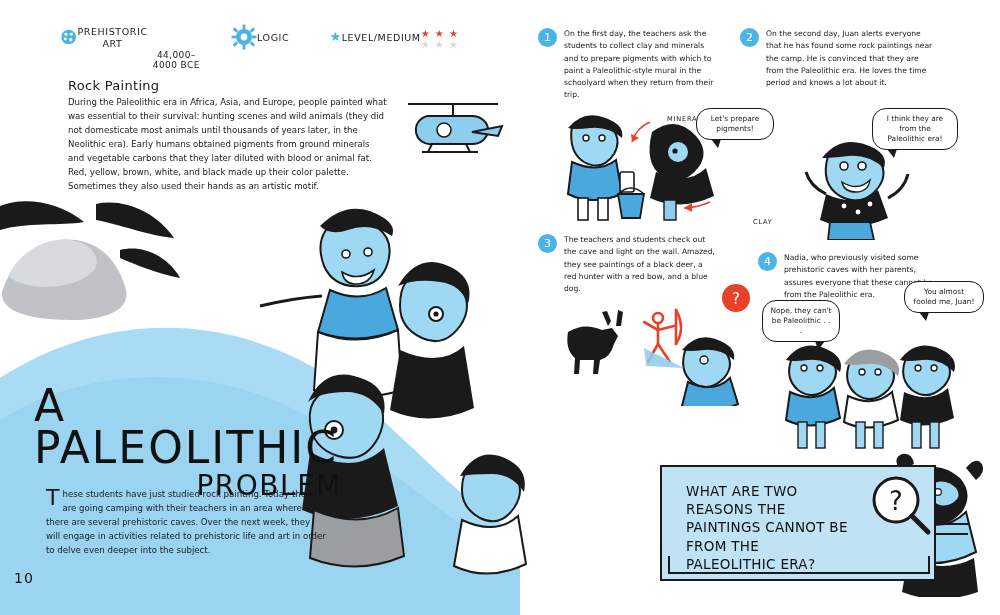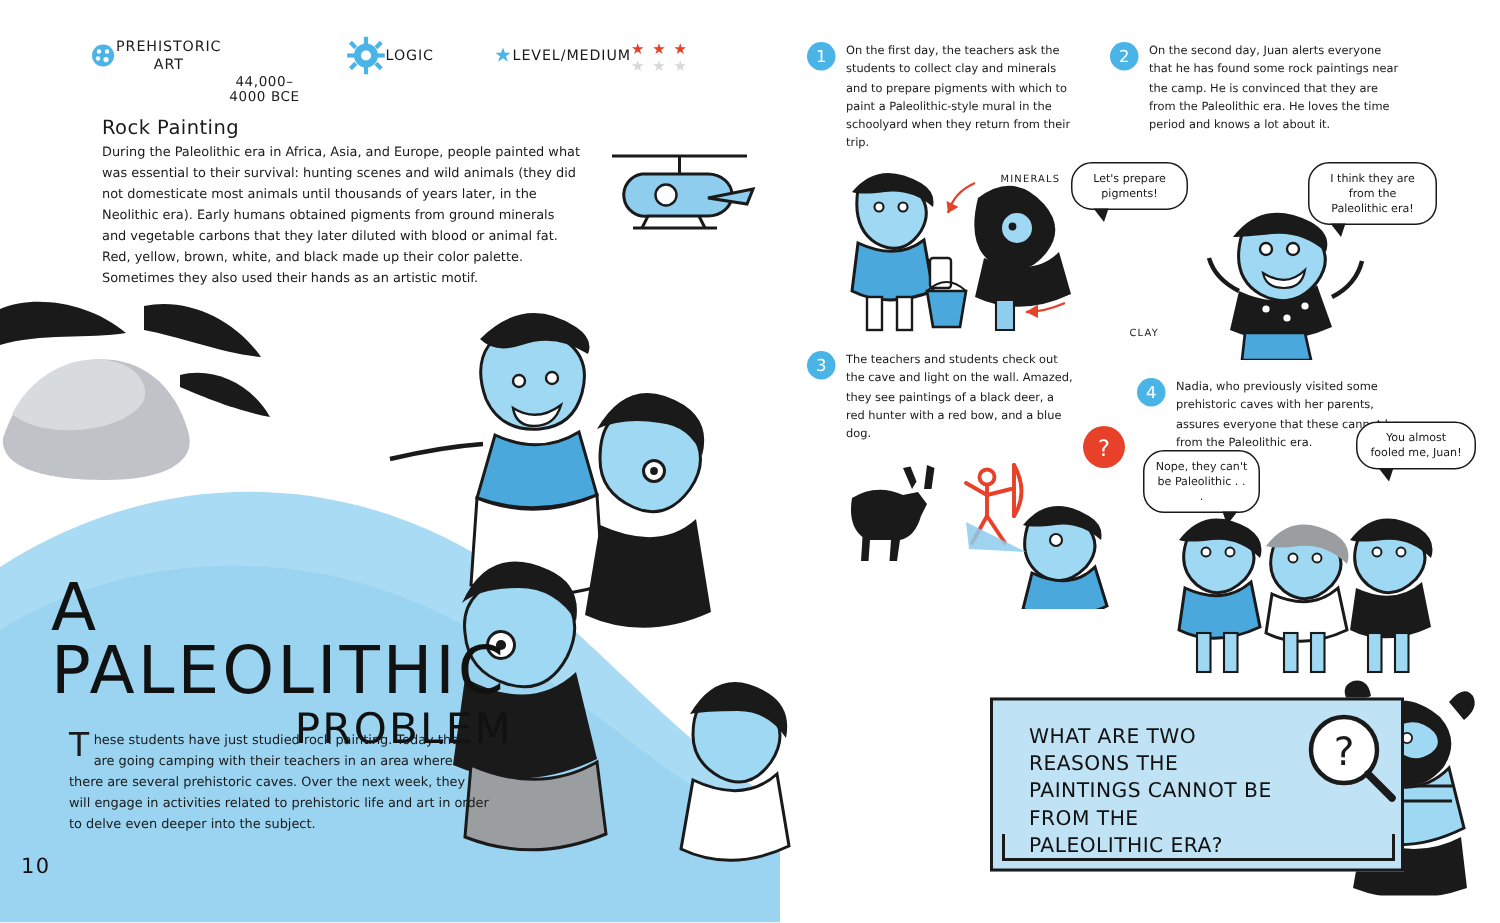--- a/index.html
+++ b/index.html
@@ -259,21 +259,21 @@
     <path d="M58,84 q13,-12 26,0" fill="none" stroke="#1a1a1a" stroke-width="1.4"></path>
 
     <path d="M90,12 q-14,6 -18,20" stroke="#e8412a" stroke-width="1.6" fill="none"></path>
     <path d="M72,32 l-1,-8 l8,4Z" fill="#e8412a"></path>
     <path d="M150,92 q-14,6 -26,6" stroke="#e8412a" stroke-width="1.6" fill="none"></path>
     <path d="M124,98 l8,-5 l0,9Z" fill="#e8412a"></path>
   </svg>
   <div class="ill-label lbl-minerals">MINERALS</div>
   <div class="ill-label lbl-clay">CLAY</div>
 
-  <div class="bubble b-tail-bl" style="left:714px;top:108px;width:62px;">Let's prepare pigments!</div>
+  <div class="bubble b-tail-bl" style="left:696px;top:108px;width:62px;">Let's prepare pigments!</div>
 
   <div class="bubble b-tail-bl" style="left:872px;top:108px;width:70px;">I think they are from the Paleolithic era!</div>
 
   <svg class="art" style="left:800px;top:130px;width:130px;height:110px;" viewBox="0 0 130 110">
     <path d="M28,26 q24,-22 48,0 q14,16 2,32 q-16,20 -38,8 q-20,-12 -12,-40Z" fill="#9fd8f2" stroke="#1a1a1a" stroke-width="2"></path>
     <path d="M22,28 q20,-26 52,-10 q14,8 10,20 q-16,-14 -36,-12 q-18,2 -26,2Z" fill="#1a1a1a"></path>
     <circle cx="44" cy="36" r="4" fill="#fff" stroke="#1a1a1a" stroke-width="1.6"></circle>
     <circle cx="62" cy="36" r="4" fill="#fff" stroke="#1a1a1a" stroke-width="1.6"></circle>
     <path d="M42,52 q16,10 28,-2 q-2,12 -14,12 q-12,0 -14,-10Z" fill="#fff" stroke="#1a1a1a" stroke-width="1.4"></path>
     <path d="M26,64 q30,14 52,-4 l10,28 q-36,16 -68,2Z" fill="#1a1a1a"></path>

